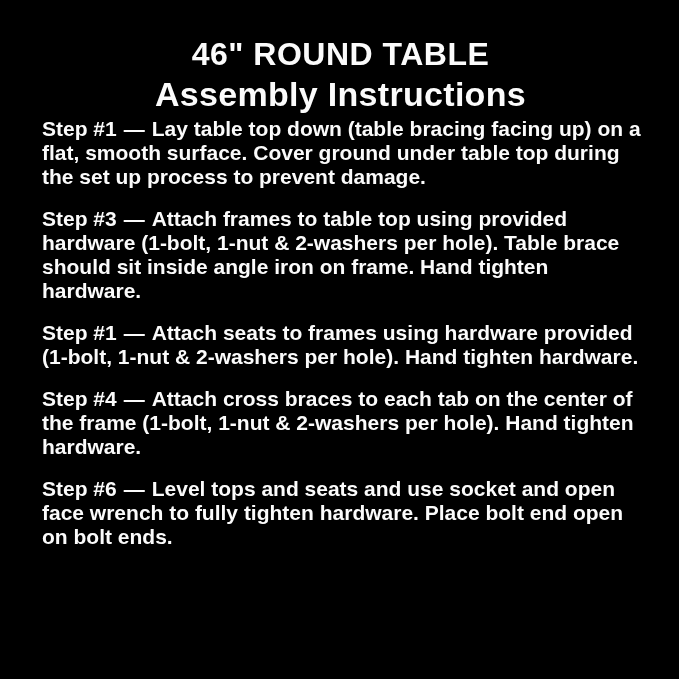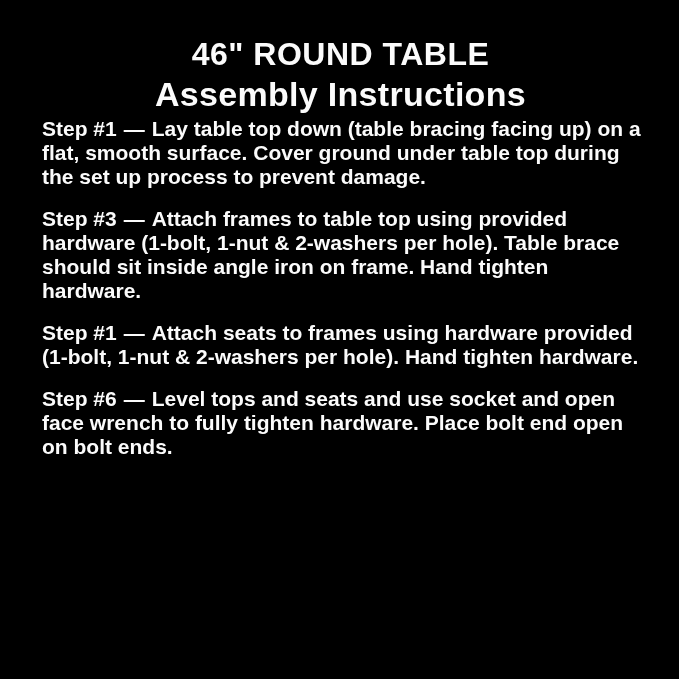--- a/index.html
+++ b/index.html
@@ -53,15 +53,16 @@
 
 <div class="canvas">
   <div class="header">
     <h1 class="title">46" ROUND TABLE</h1>
     <h2 class="subtitle">Assembly Instructions</h2>
   </div>
   <div class="steps">
       <p class="step"><span class="step-label">Step #1</span><span class="step-dash">—</span><span class="step-text">Lay table top down (table bracing facing up) on a flat, smooth surface. Cover ground under table top during the set up process to prevent damage.</span></p>
       <p class="step"><span class="step-label">Step #3</span><span class="step-dash">—</span><span class="step-text">Attach frames to table top using provided hardware (1-bolt, 1-nut &amp; 2-washers per hole). Table brace should sit inside angle iron on frame. Hand tighten hardware.</span></p>
       <p class="step"><span class="step-label">Step #1</span><span class="step-dash">—</span><span class="step-text">Attach seats to frames using hardware provided (1-bolt, 1-nut &amp; 2-washers per hole). Hand tighten hardware.</span></p>
+      <p class="step"><span class="step-label">Step #4</span><span class="step-dash">—</span><span class="step-text">Attach cross braces to each tab on the center of the frame (1-bolt, 1-nut &amp; 2-washers per hole). Hand tighten hardware.</span></p>
       <p class="step"><span class="step-label">Step #6</span><span class="step-dash">—</span><span class="step-text">Level tops and seats and use socket and open face wrench to fully tighten hardware. Place bolt end open on bolt ends.</span></p>
     </div>
 </div>
 
 </body></html>

